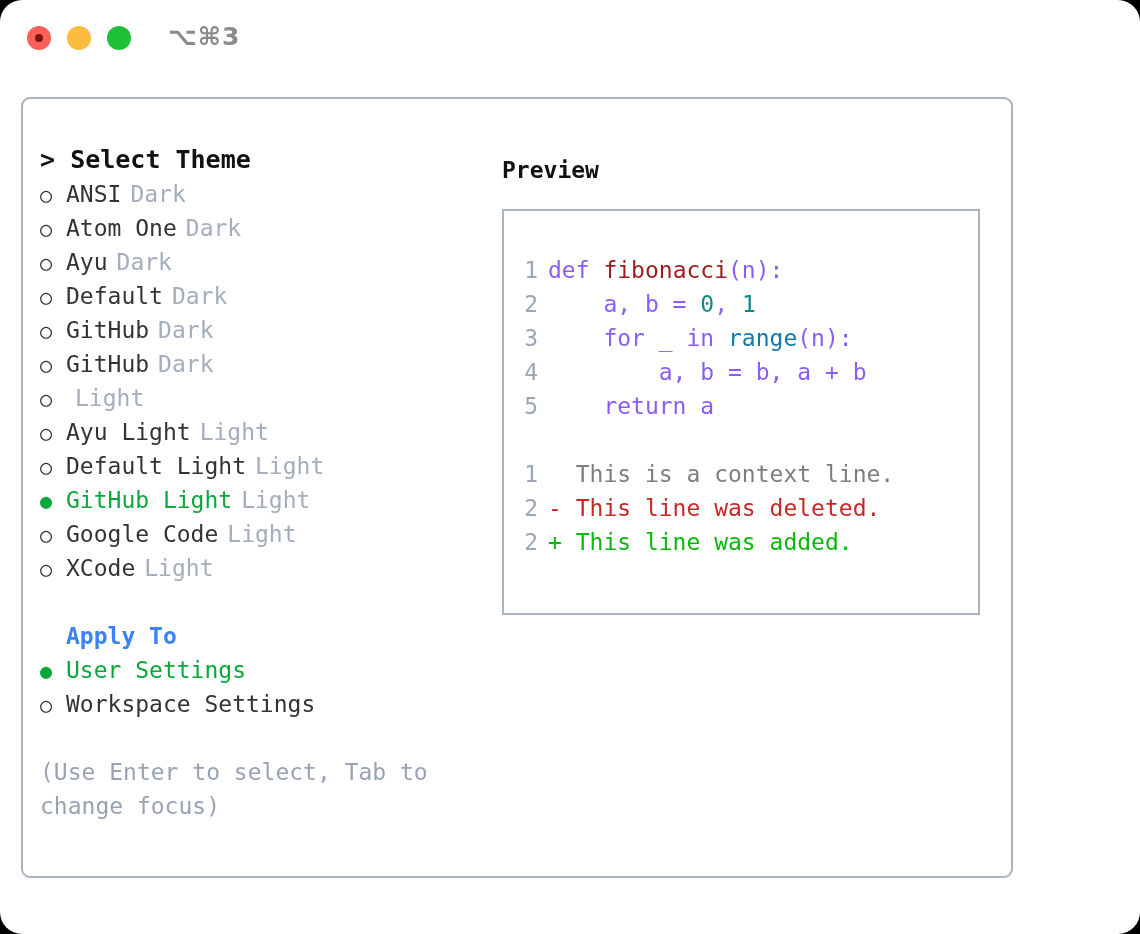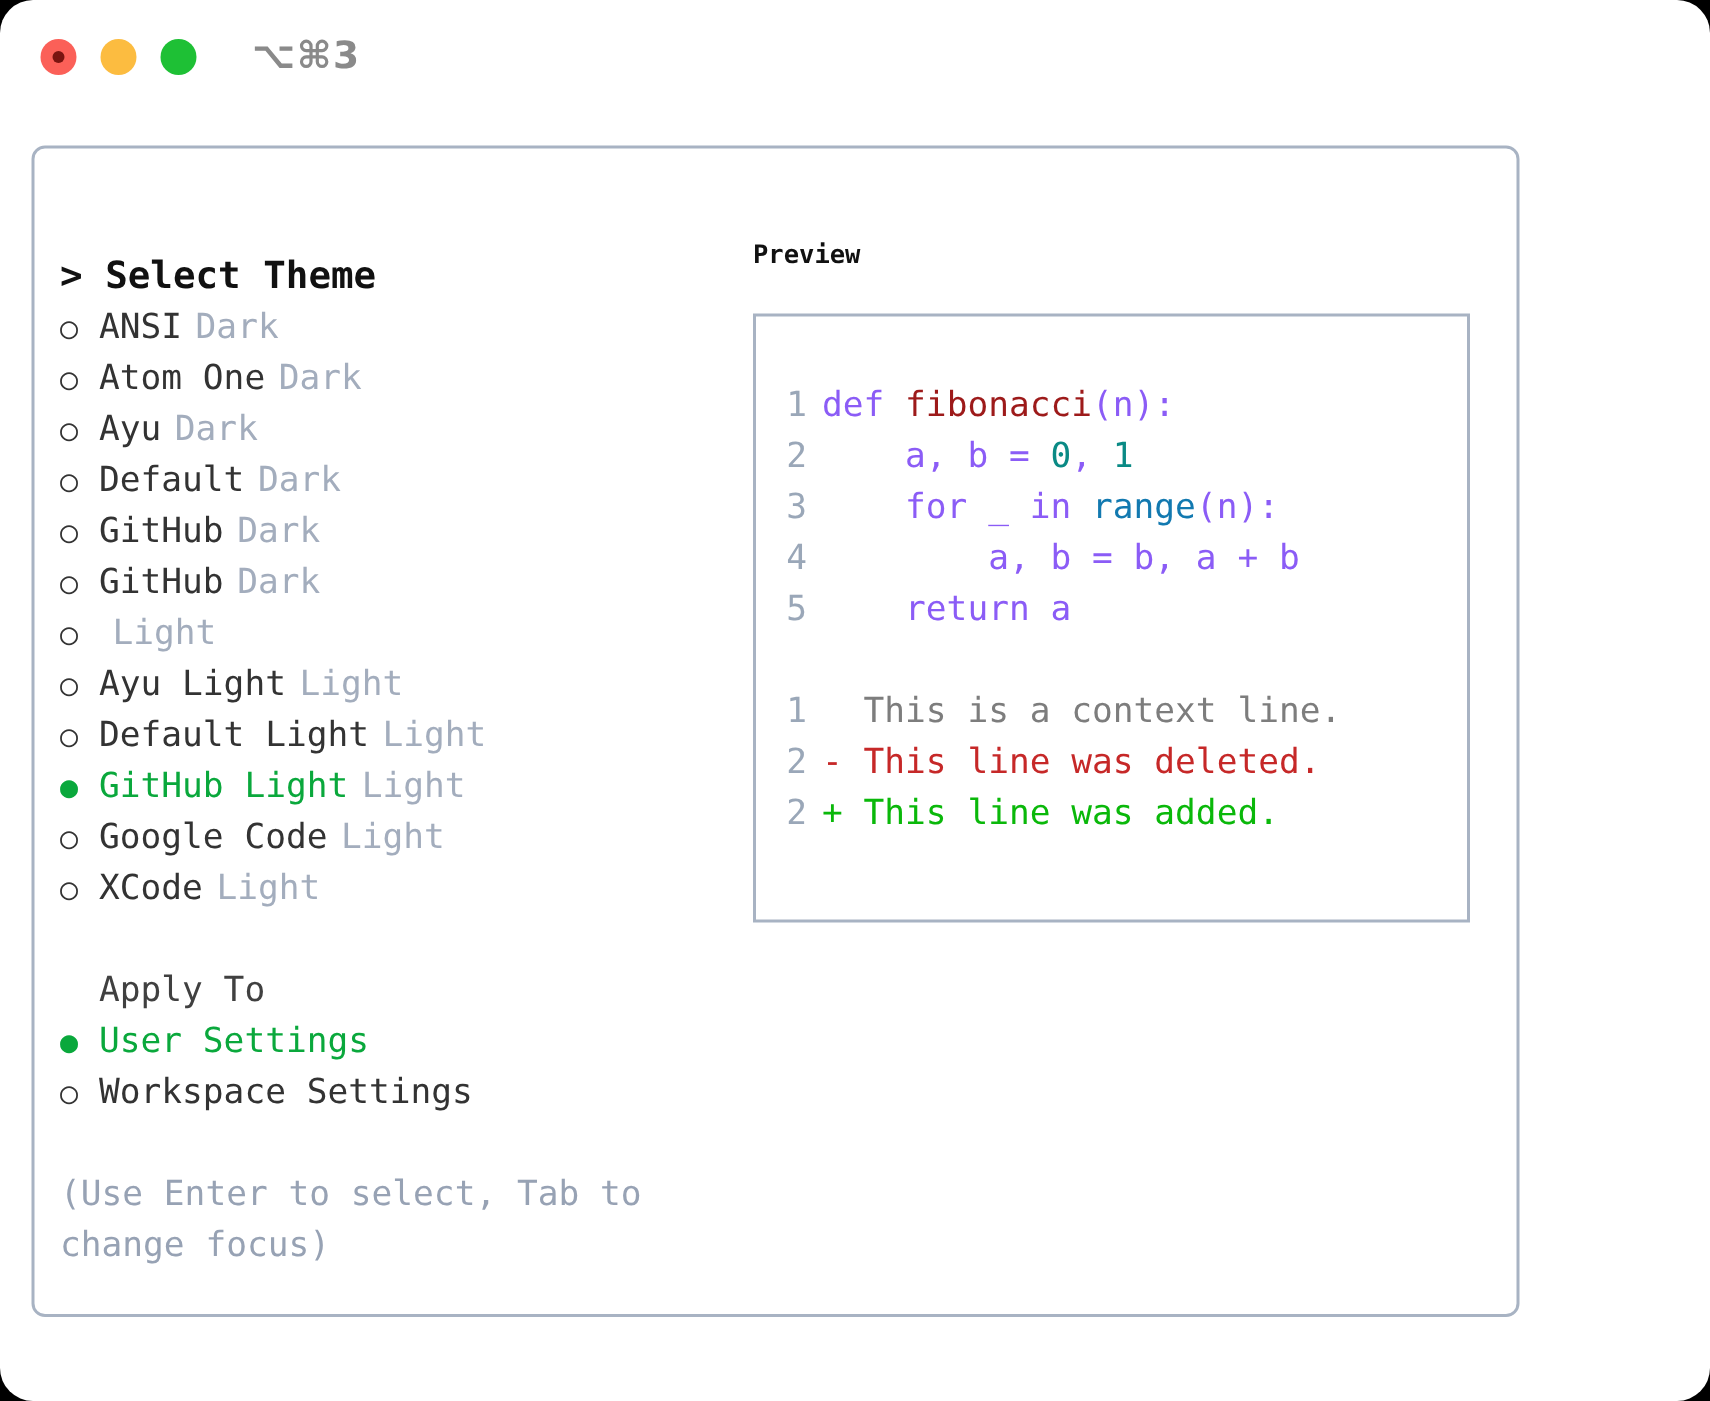--- a/index.html
+++ b/index.html
@@ -76,21 +76,21 @@
     width: 992px;
     height: 781px;
     border: 2px solid #a8b3c3;
     border-radius: 9px;
     box-sizing: border-box;
   }
 
   .col-left {
     position: absolute;
     left: 17px;
-    top: 68px;
+    top: 44px;
     width: 450px;
   }
   .col-right {
     position: absolute;
     left: 479px;
     top: 54px;
     width: 490px;
   }
 
   
@@ -124,38 +124,39 @@
   .opt-tag {
     color: #a3adbd;
     margin-left: 9px;
   }
 
   .subsection {
     margin-top: 34px;
   }
   .apply-title {
     font-size: 23px;
-    color: #404040;
+    color: #3b82f6;
     line-height: 34px;
     padding-left: 26px;
     white-space: pre;
+    font-weight: bold;
   }
 
   .hint {
     margin-top: 34px;
     font-size: 23px;
     line-height: 34px;
     color: #97a2b4;
     width: 410px;
     white-space: pre-wrap;
   }
 
   
   .preview-title {
-    font-size: 17px;
+    font-size: 23px;
     font-weight: bold;
     color: #111111;
     line-height: 34px;
     white-space: pre;
   }
   .preview-box {
     margin-top: 22px;
     width: 478px;
     height: 406px;
     border: 2px solid #a8b3c3;

